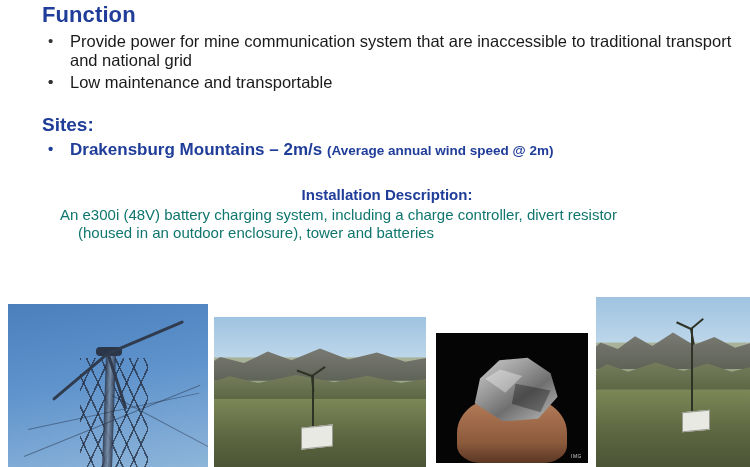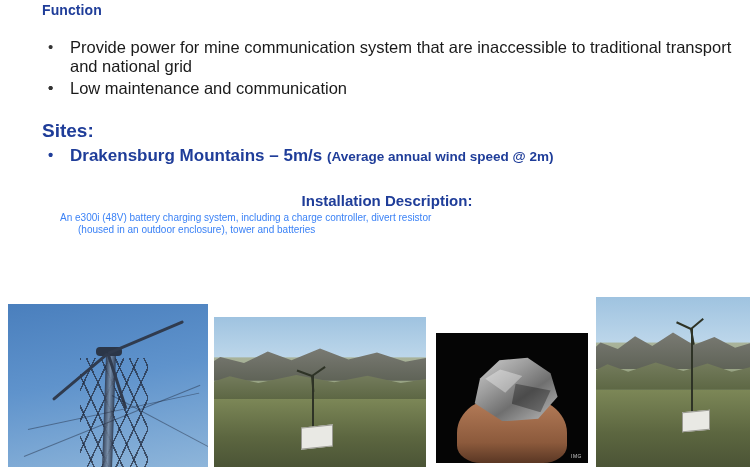--- a/index.html
+++ b/index.html
@@ -17,23 +17,23 @@
   .slide {
     position: relative;
     width: 750px;
     height: 467px;
   }
   .content {
     padding: 0 18px 0 42px;
   }
   .heading {
     color: #1f3d99;
-    font-size: 14px;
-    font-weight: bold;
-    margin: 2px 0 20px 0;
+    font-size: 22px;
+    font-weight: bold;
+    margin: 2px 0 4px 0;
     letter-spacing: 0.1px;
   }
   ul.bullets {
     list-style: none;
     margin: 0;
     padding: 0;
   }
   ul.bullets li {
     position: relative;
     padding-left: 28px;
@@ -74,22 +74,22 @@
     font-weight: bold;
   }
   .install-heading {
     color: #1f3d99;
     font-size: 15px;
     font-weight: bold;
     margin: 26px 0 3px 0;
     text-align: center;
   }
   .install-body {
-    color: #3b82f6;
-    font-size: 10px;
+    color: #0f766e;
+    font-size: 15px;
     line-height: 1.2;
     padding-left: 18px;
   }
   .install-body .l2 {
     padding-left: 18px;
     display: block;
   }
 
   
   .photos {
@@ -222,29 +222,29 @@
     <ul class="bullets">
       <li>
         <span class="dash">•</span>
         <span>Provide power for mine communication system that are inaccessible to traditional transport and national grid</span>
       </li>
       <li>
         <span class="dash">•</span>
       </li>
       <li>
         <span class="dash">•</span>
-        <span>Low maintenance and communication</span>
+        <span>Low maintenance and transportable</span>
       </li>
     </ul>
 
     <div class="sites-heading">Sites:</div>
 
     <div class="site-line">
       <span class="dash">•</span>
-      <span>Drakensburg Mountains – 5m/s</span>
+      <span>Drakensburg Mountains – 2m/s</span>
       <span class="sub">(Average annual wind speed @ 2m)</span>
     </div>
 
     <div class="install-heading">Installation Description:</div>
     <div class="install-body">
       <span>An e300i (48V) battery charging system, including a charge controller, divert resistor</span>
       <span class="l2">(housed in an outdoor enclosure), tower and batteries</span>
     </div>
 
   </div>

